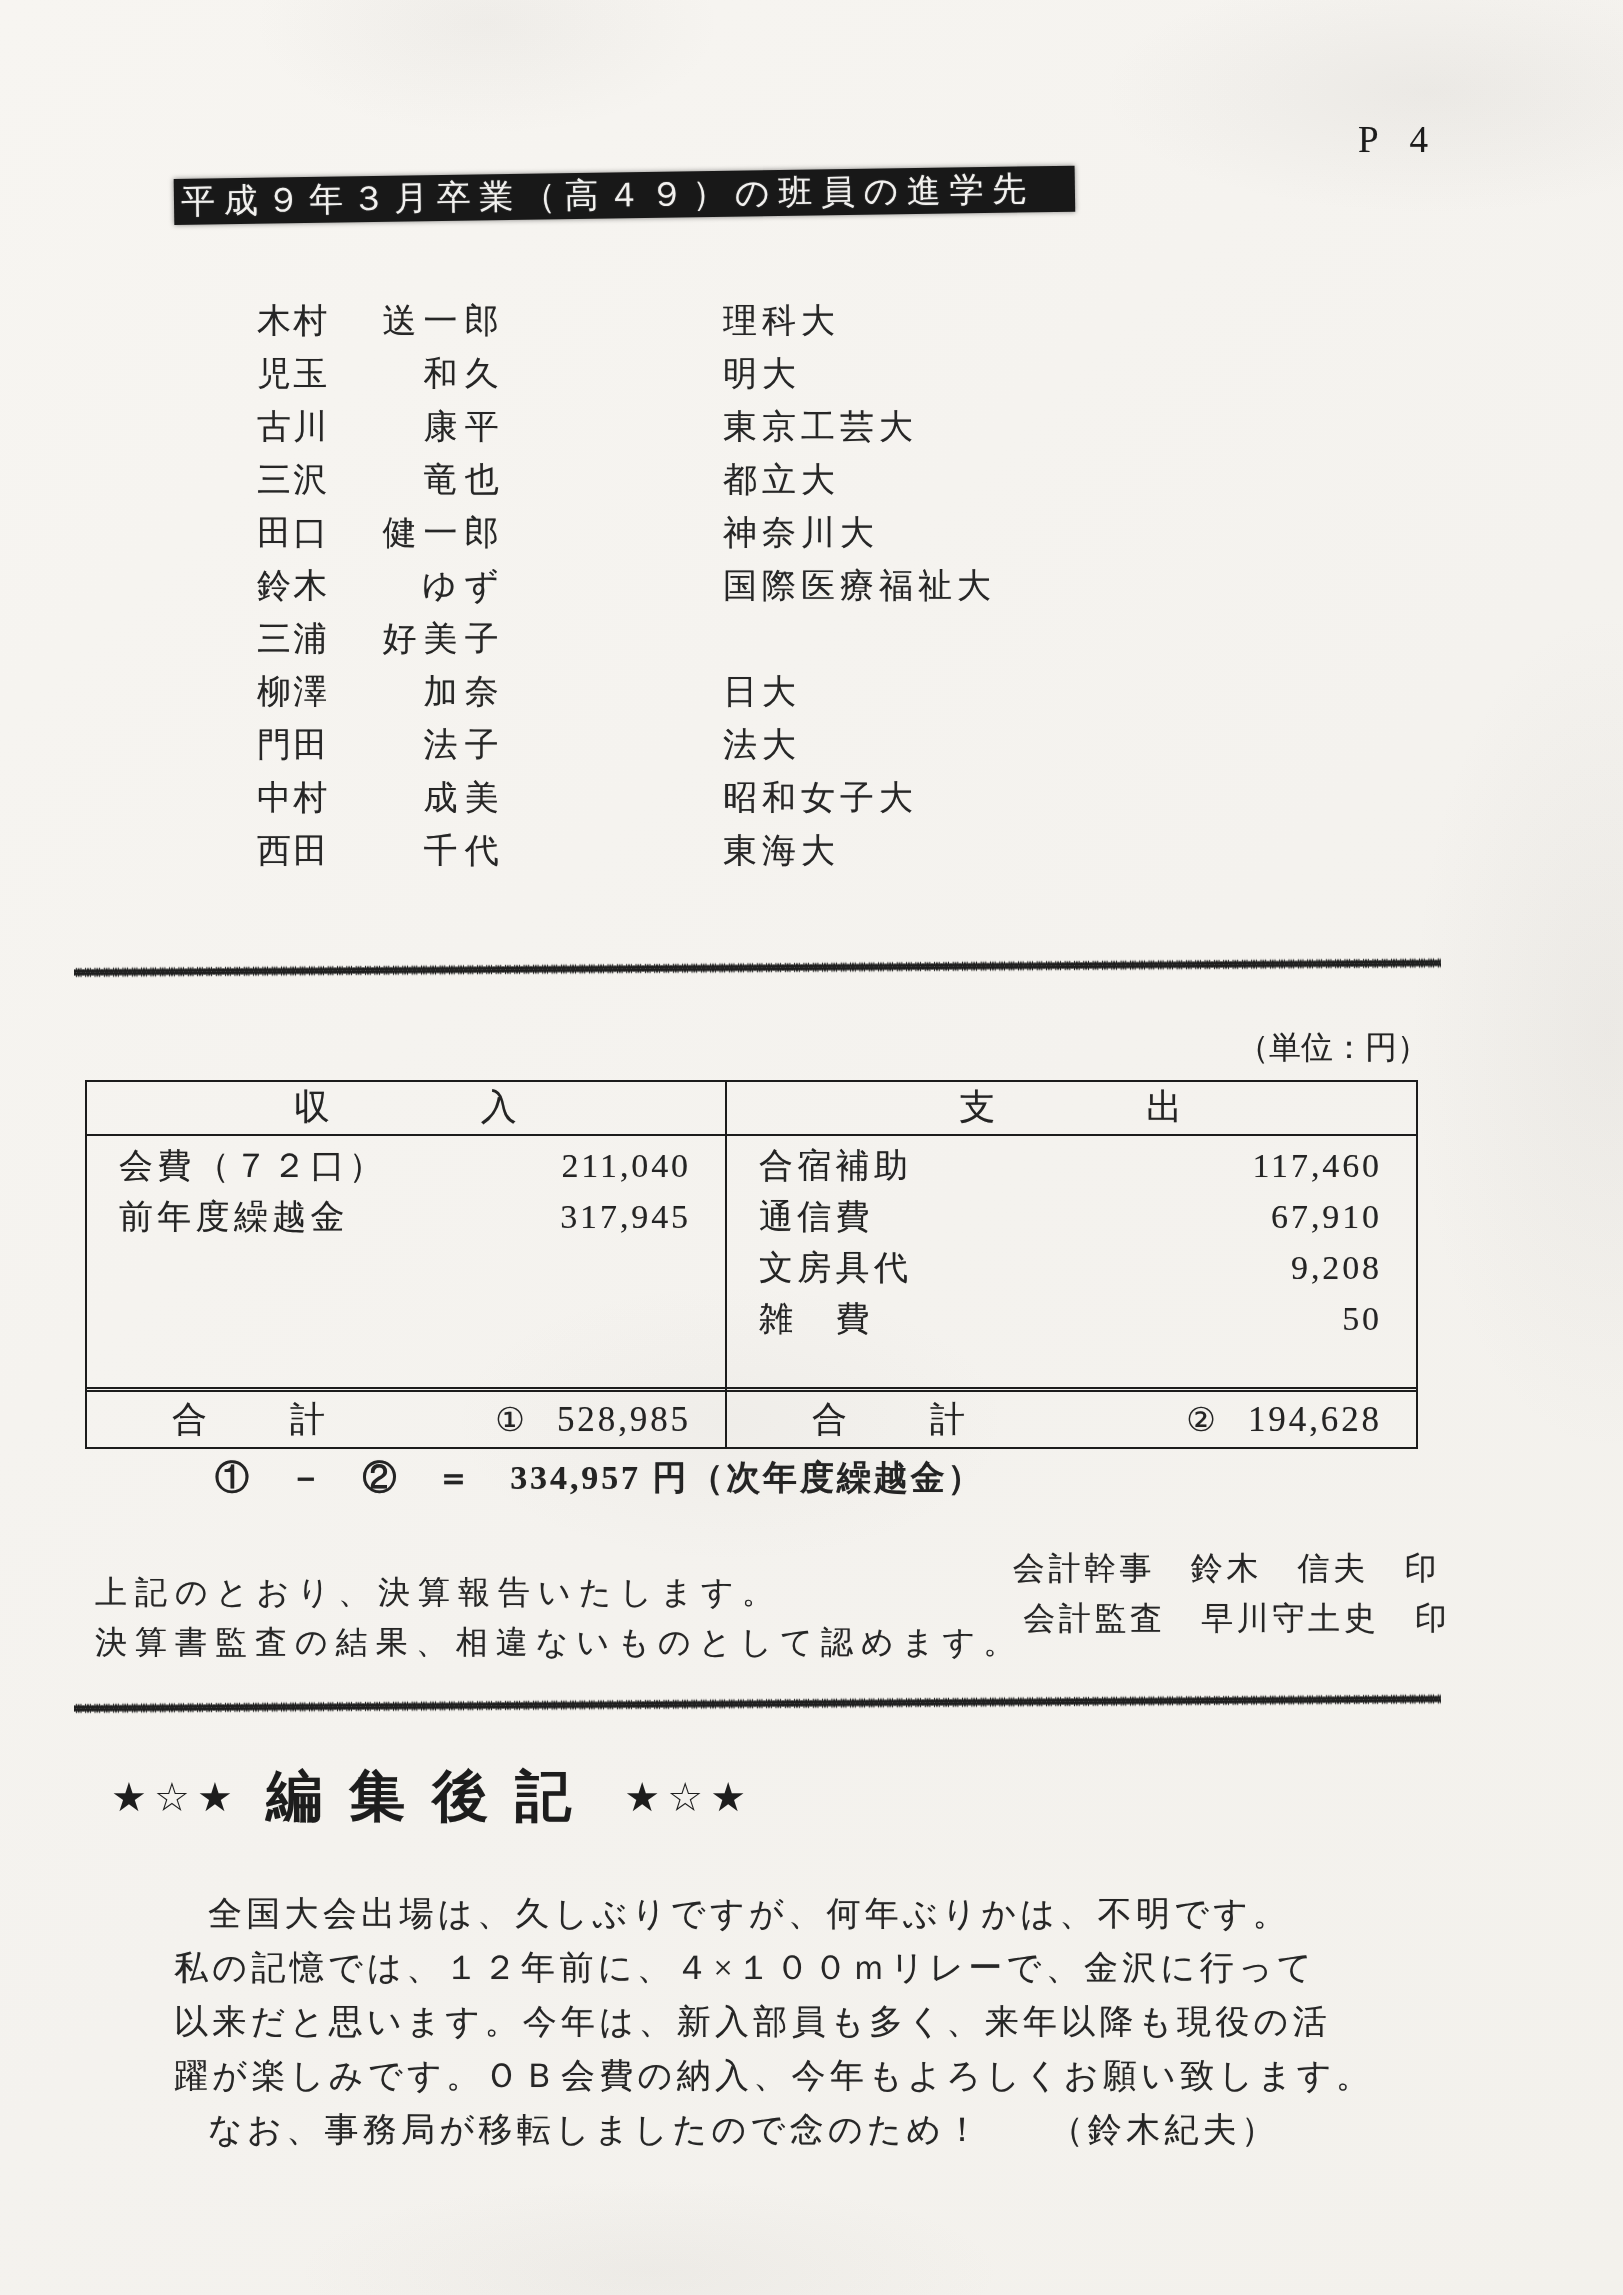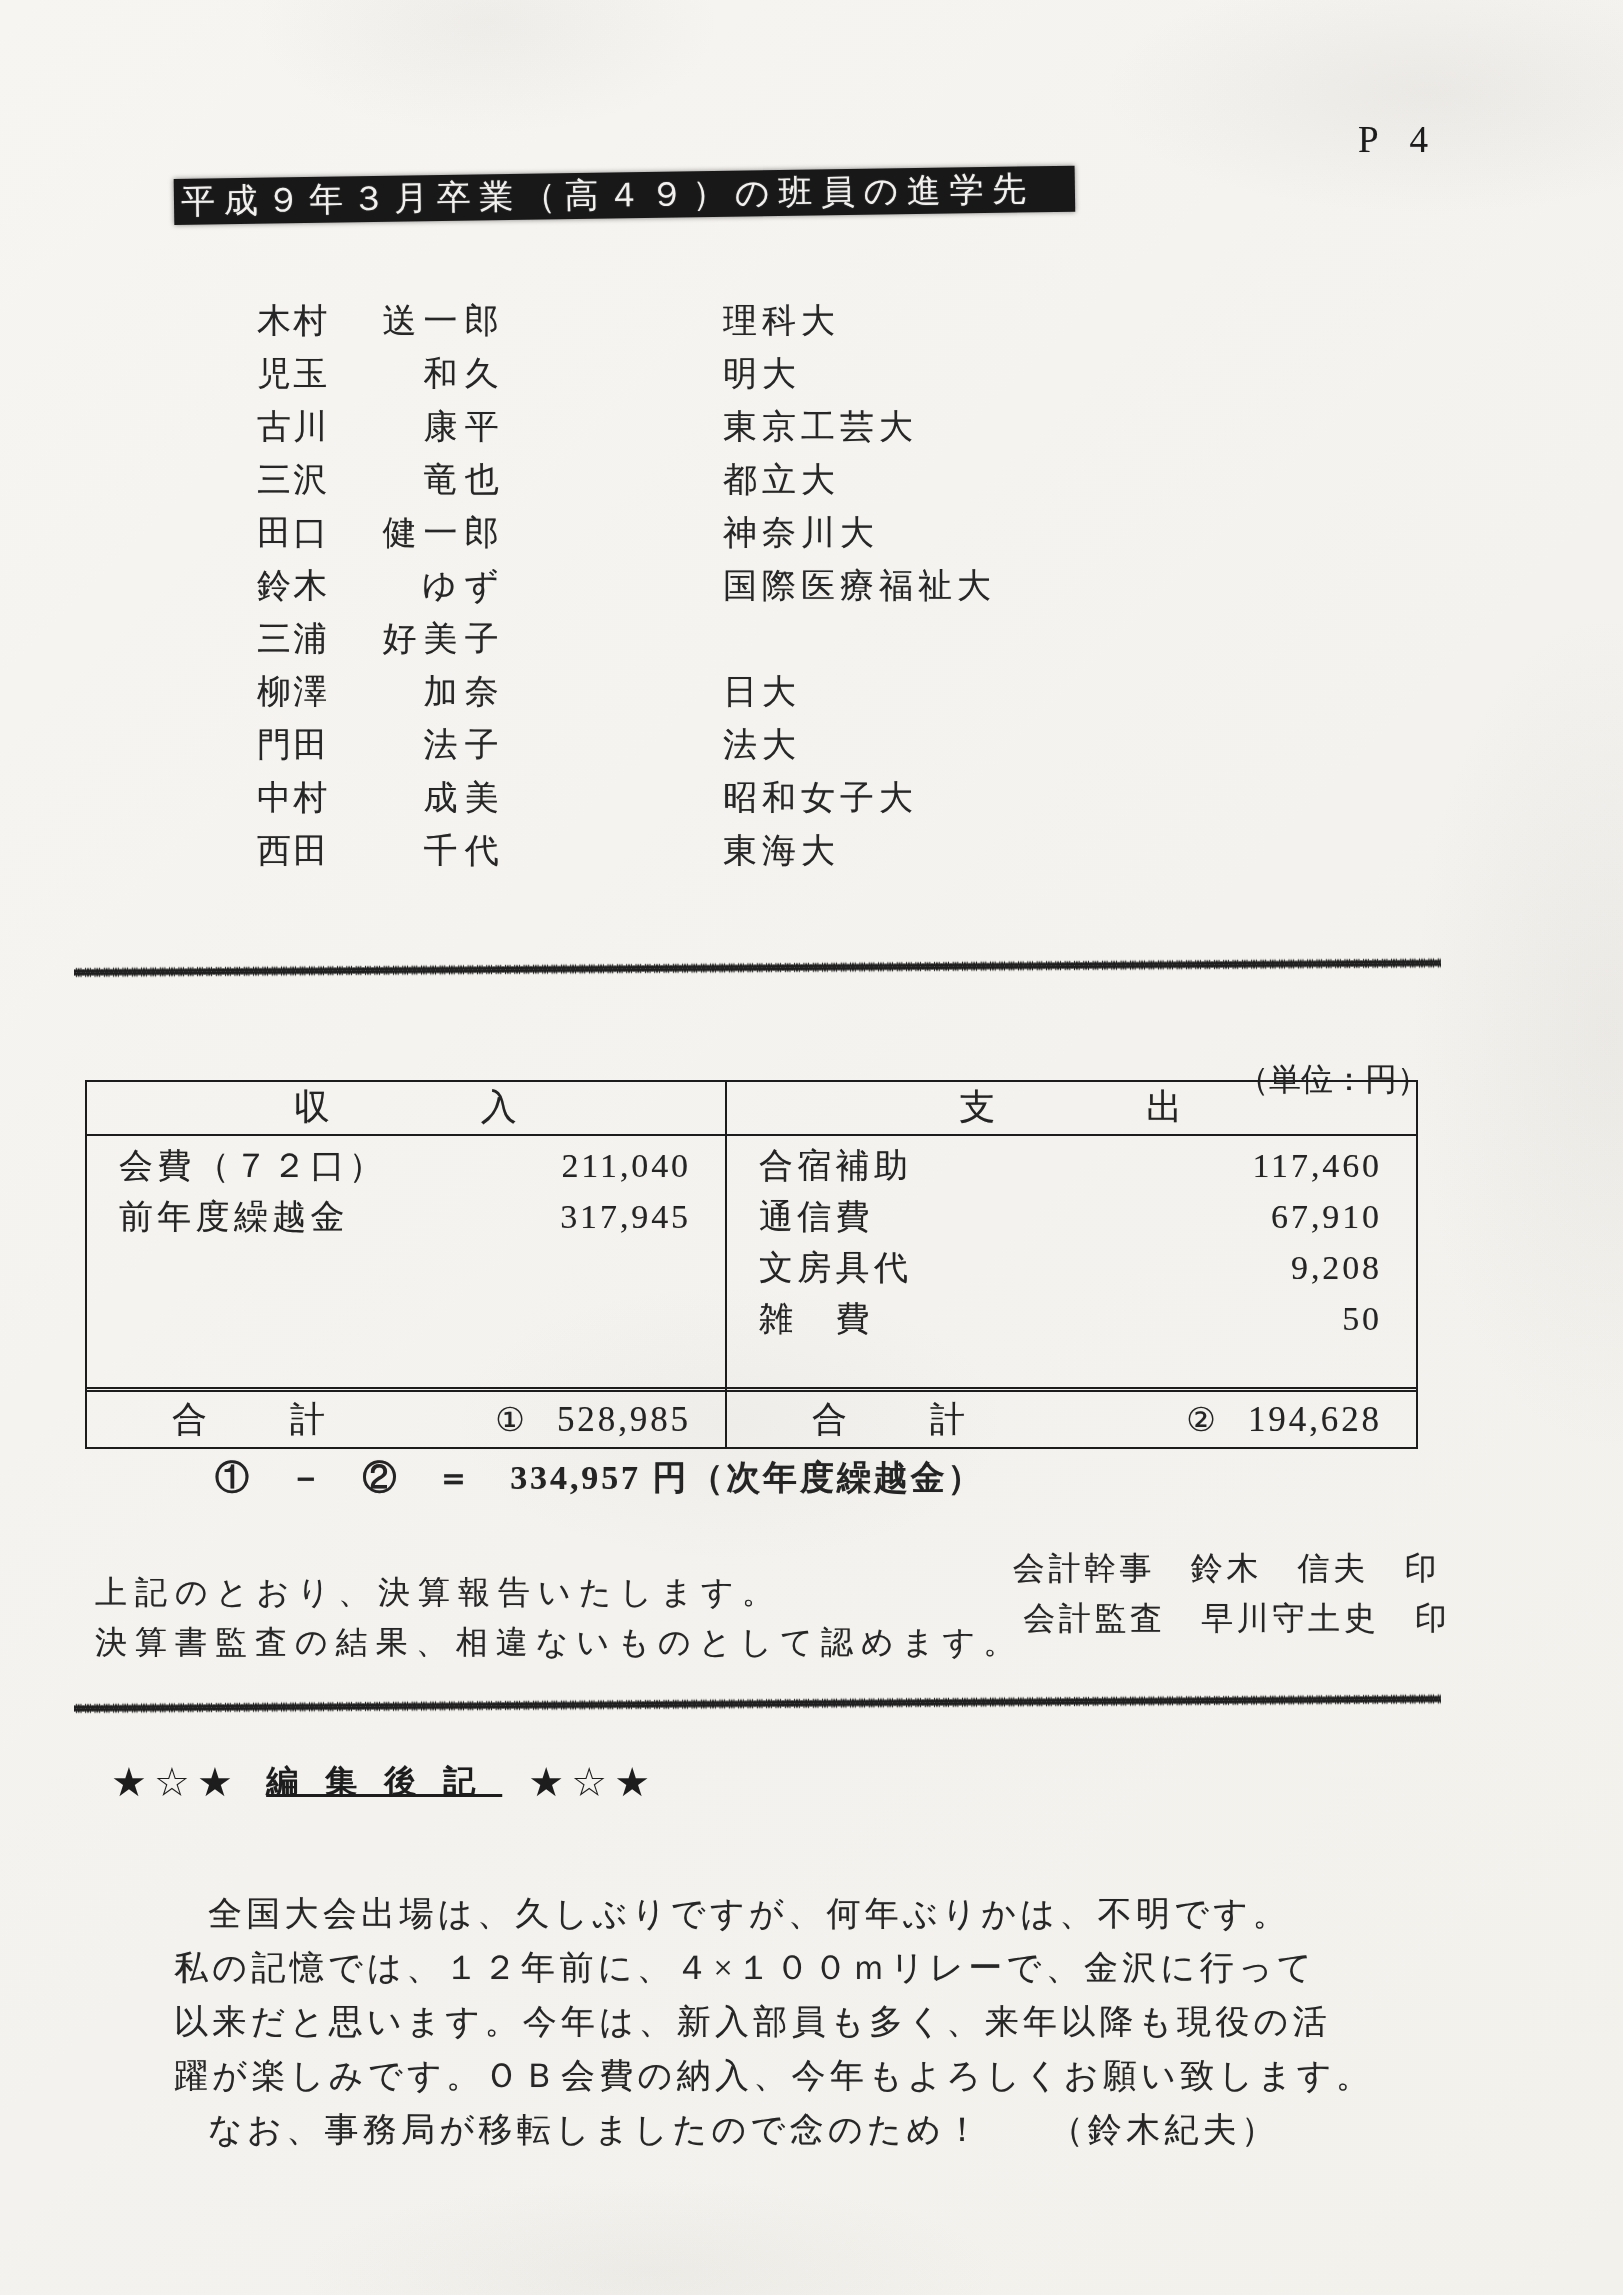--- a/index.html
+++ b/index.html
@@ -49,21 +49,21 @@
 
   
   .zigzag{position:absolute;left:74px;transform:rotate(-0.4deg);transform-origin:left center;}
   .zig1{top:966px;} .zig2{top:1702px;}
 
   
   .rep-title{
     position:absolute;left:351px;top:1006px;
     font-size:49px;font-weight:bold;letter-spacing:10px;color:#161616;white-space:nowrap;
   }
-  .rep-unit{position:absolute;left:1237px;top:1026px;font-size:32px;color:#242424;white-space:nowrap;margin-top:32px;}
+  .rep-unit{position:absolute;left:1237px;top:1026px;font-size:32px;color:#242424;white-space:nowrap;}
 
   
   .fin-table{
     position:absolute;left:85px;top:1080px;width:1333px;height:369px;
     border:2.9px solid #1c1c1c;box-sizing:border-box;display:flex;color:#242424;
   }
   .fcol{position:relative;box-sizing:border-box;display:flex;flex-direction:column;}
   .fcol-income{width:640px;border-right:2.9px solid #1c1c1c;}
   .fcol-expense{flex:1;}
   .fcol-head{
@@ -100,21 +100,21 @@
   }
   .attest-text{letter-spacing:8px;white-space:nowrap;margin-top:48px;}
   .attest-signer{letter-spacing:3.6px;white-space:nowrap;}
 
   
   .ps-head{
     position:absolute;left:111px;top:1759px;
     display:flex;align-items:center;gap:26px;color:#1d1d1d;
   }
   .ps-stars{font-size:40px;letter-spacing:7.2px;font-family:"DejaVu Sans","Liberation Sans",sans-serif;}
-  .ps-title{font-size:32px;font-weight:600;letter-spacing:27px;white-space:nowrap;text-decoration:underline;}
+  .ps-title{font-size:56px;font-weight:600;letter-spacing:27px;white-space:nowrap;}
   .ps-body{position:absolute;left:174px;top:1891px;width:1219px;color:#262626;}
   .ps-line{height:54px;font-size:34px;letter-spacing:4.3px;white-space:nowrap;}
   .indent{text-indent:34px;}
   .ps-author{margin-left:66px;letter-spacing:4.3px;}
 </style>
 </head>
 <body>
 
 <div class="page">
 

